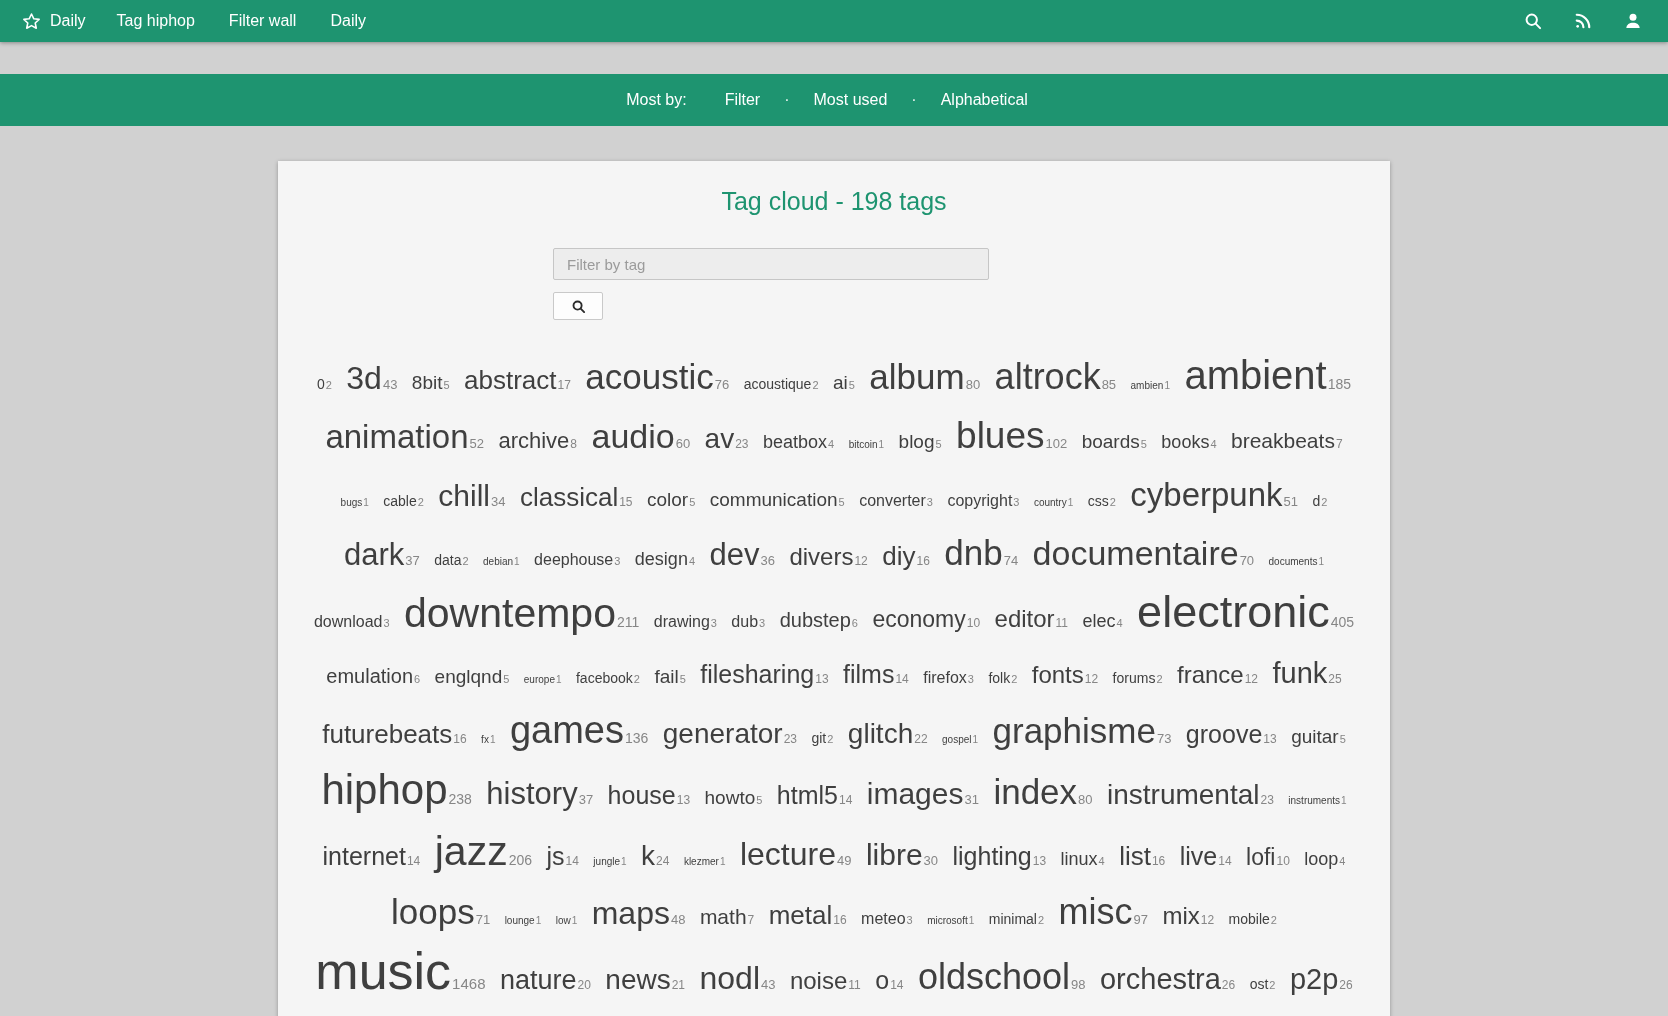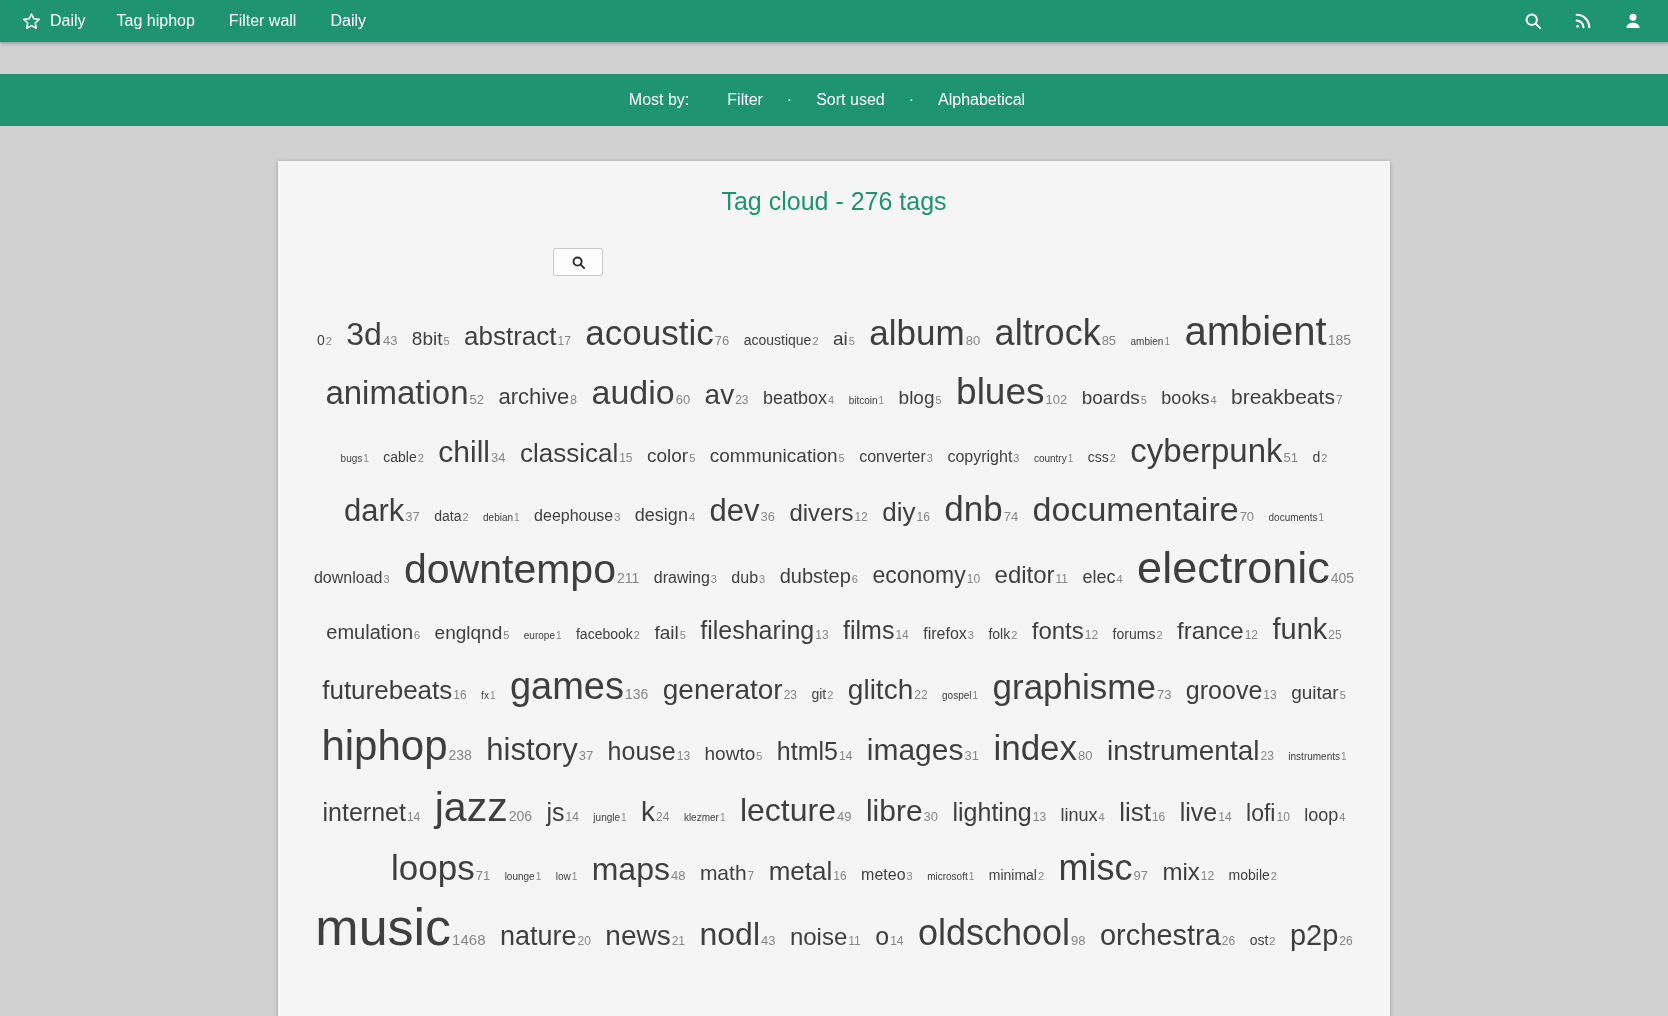--- a/index.html
+++ b/index.html
@@ -76,29 +76,30 @@
           <path d="M4 20.5c0-4.3 3.9-6.5 8-6.5s8 2.2 8 6.5z"></path>
       </svg>
     </button>
   </div>
 </header>
 
 <div class="sortbar">
   <span class="sort-label">Most by:</span>
   <a class="sort-link" href="#">Filter</a>
   <span class="sep">·</span>
-  <a class="sort-link" href="#">Sort used</a>
+  <a class="sort-link" href="#">Most used</a>
   <span class="sep">·</span>
   <a class="sort-link" href="#">Alphabetical</a>
 </div>
 
 <main class="card">
-  <h2 class="page-title">Tag cloud - 276 tags</h2>
+  <h2 class="page-title">Tag cloud - 198 tags</h2>
 
   <form class="filter-form">
+    <input class="filter-input" type="text" placeholder="Filter by tag" style="">
     <button class="search-btn" type="submit">
       <span style="display:flex">
         <svg width="15" height="15" viewBox="0 0 24 24" fill="none" stroke="#2b2b2b" stroke-width="3" stroke-linecap="round">
           <circle cx="10.5" cy="10.5" r="6.5"></circle>
             <line x1="15.5" y1="15.5" x2="21" y2="21"></line>
         </svg>
       </span>
     </button>
   </form>
 

